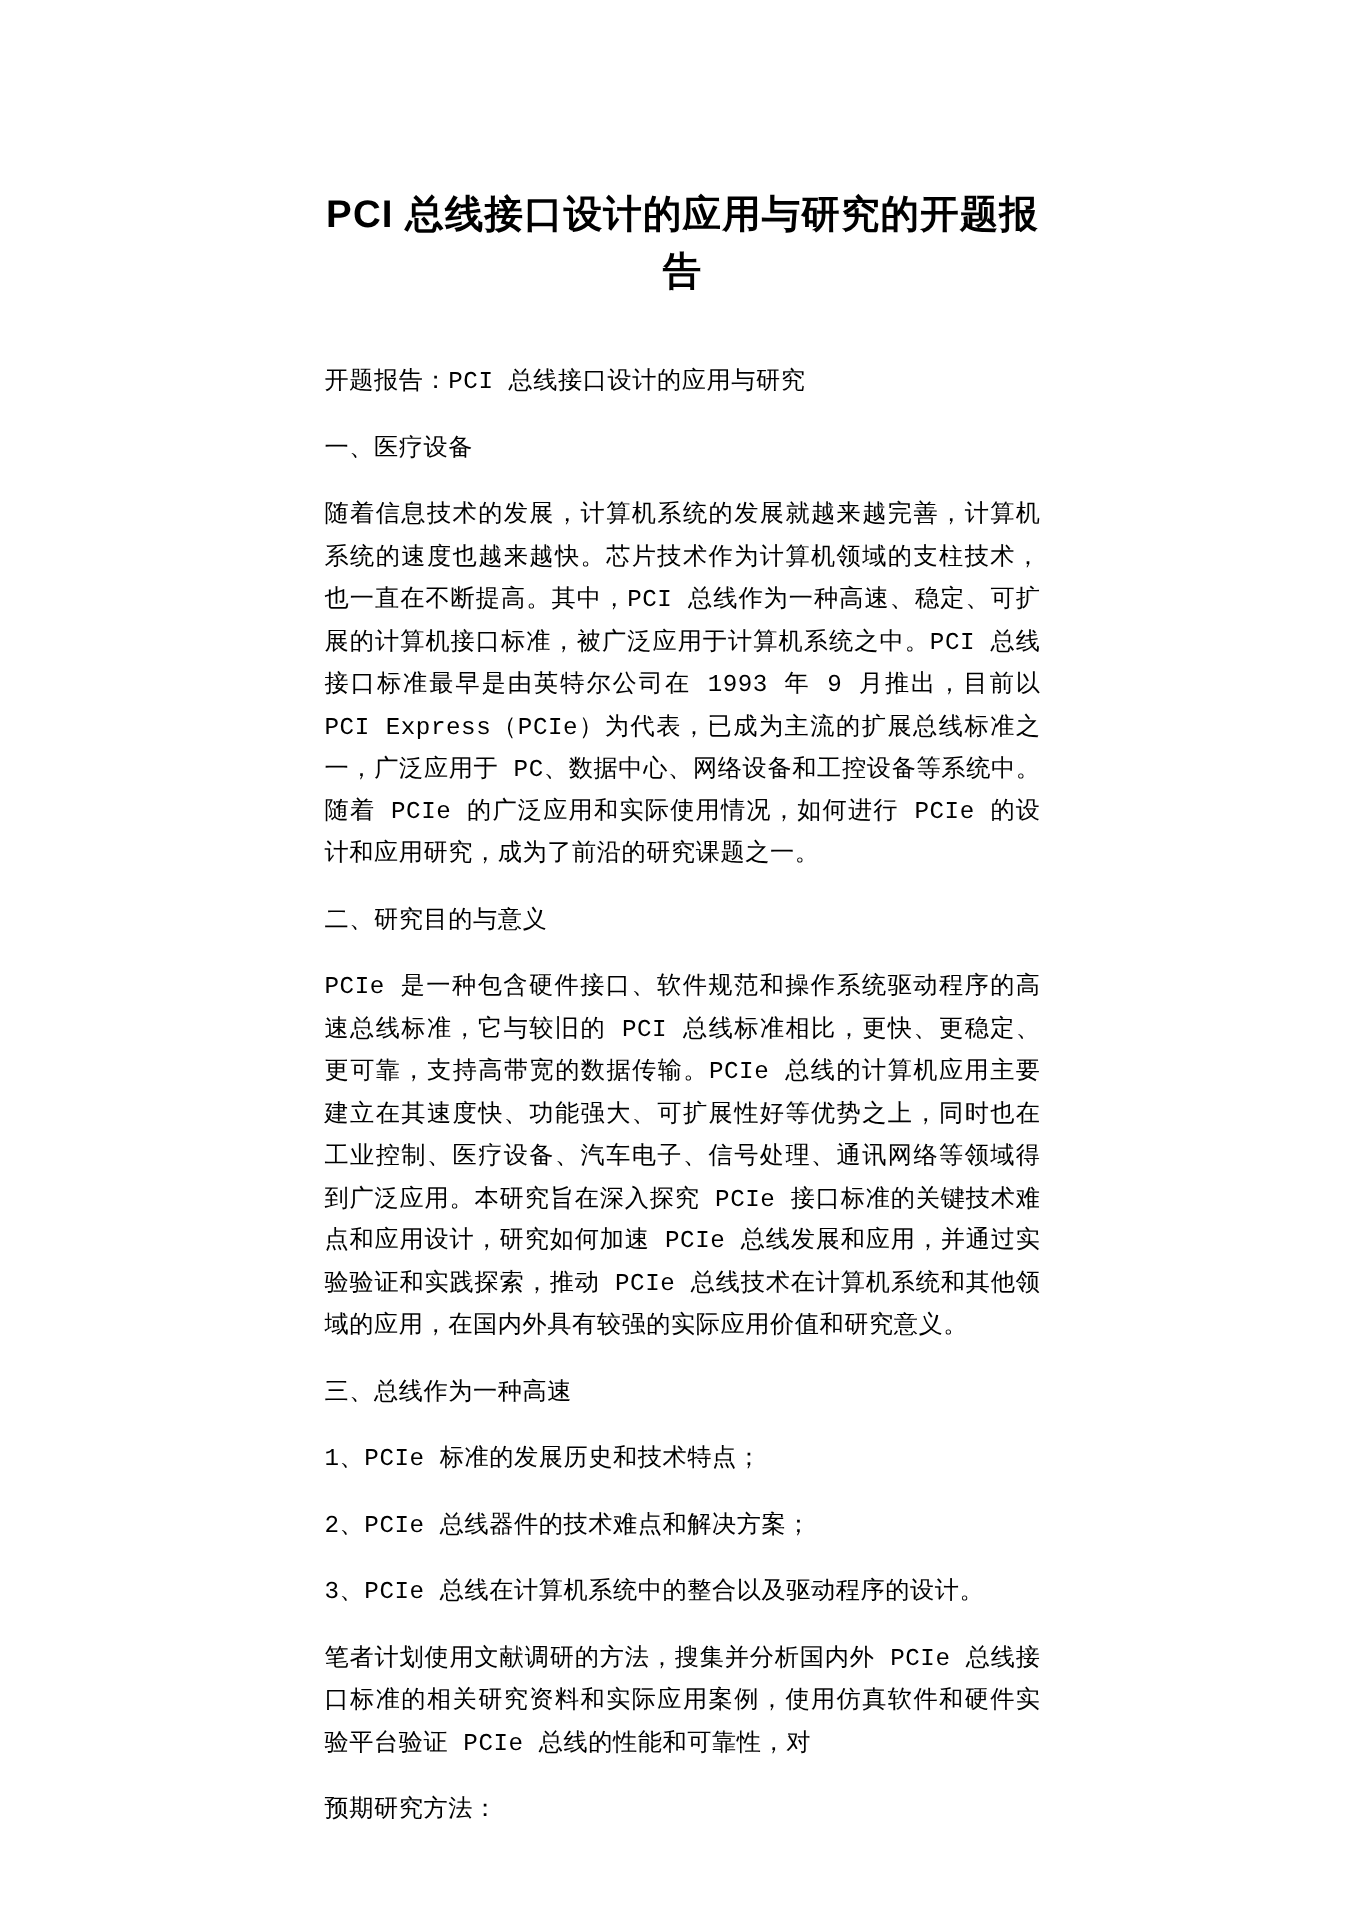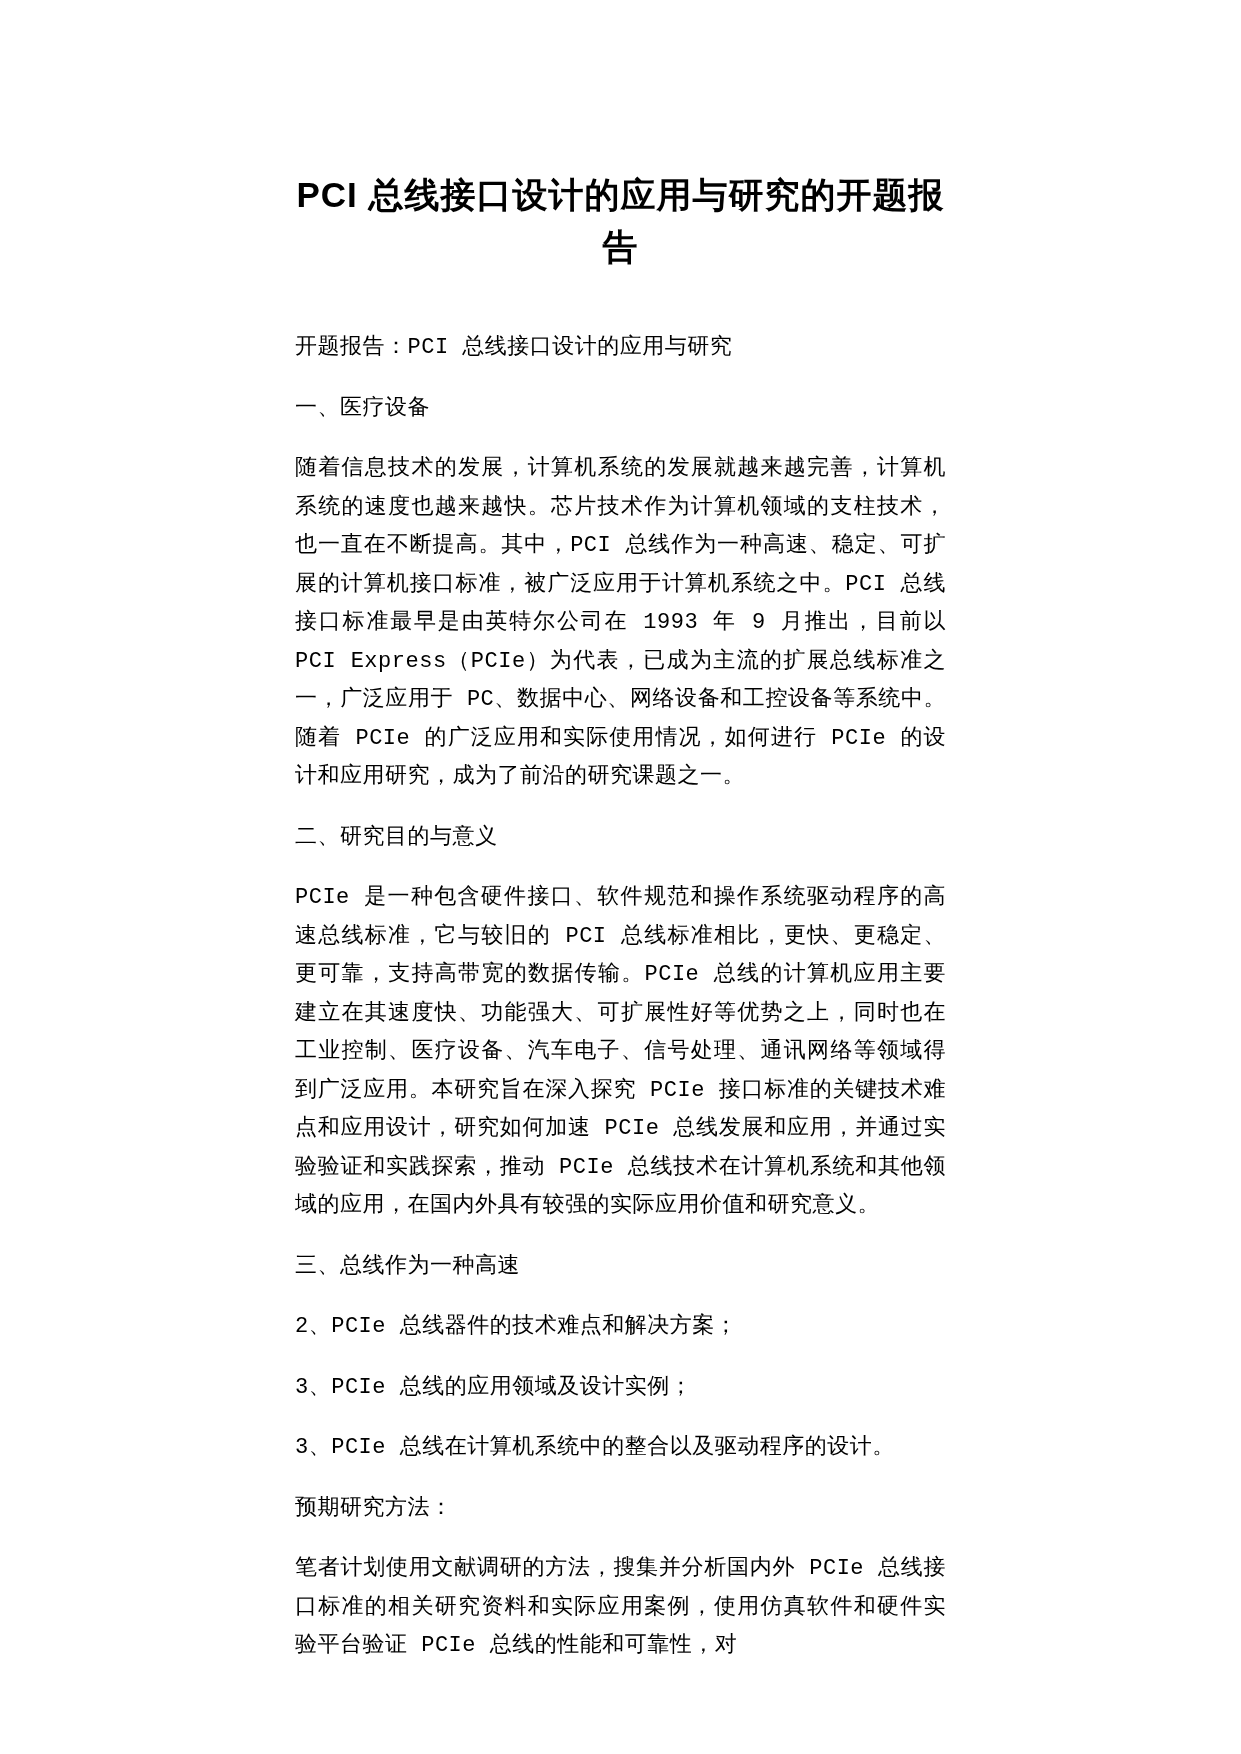--- a/index.html
+++ b/index.html
@@ -47,23 +47,23 @@
 
   <p class="para">随着信息技术的发展，计算机系统的发展就越来越完善，计算机系统的速度也越来越快。芯片技术作为计算机领域的支柱技术，也一直在不断提高。其中，PCI 总线作为一种高速、稳定、可扩展的计算机接口标准，被广泛应用于计算机系统之中。PCI 总线接口标准最早是由英特尔公司在 1993 年 9 月推出，目前以 PCI Express（PCIe）为代表，已成为主流的扩展总线标准之一，广泛应用于 PC、数据中心、网络设备和工控设备等系统中。随着 PCIe 的广泛应用和实际使用情况，如何进行 PCIe 的设计和应用研究，成为了前沿的研究课题之一。</p>
 
   <h2 class="heading">二、研究目的与意义</h2>
 
   <p class="para">PCIe 是一种包含硬件接口、软件规范和操作系统驱动程序的高速总线标准，它与较旧的 PCI 总线标准相比，更快、更稳定、更可靠，支持高带宽的数据传输。PCIe 总线的计算机应用主要建立在其速度快、功能强大、可扩展性好等优势之上，同时也在工业控制、医疗设备、汽车电子、信号处理、通讯网络等领域得到广泛应用。本研究旨在深入探究 PCIe 接口标准的关键技术难点和应用设计，研究如何加速 PCIe 总线发展和应用，并通过实验验证和实践探索，推动 PCIe 总线技术在计算机系统和其他领域的应用，在国内外具有较强的实际应用价值和研究意义。</p>
 
   <h2 class="heading">三、总线作为一种高速</h2>
 
 
+  <p class="para single-line list-item">1、PCIe 标准的发展历史和技术特点；</p>
 
   <p class="para single-line list-item">2、PCIe 总线器件的技术难点和解决方案；</p>
 
-  <p class="para single-line list-item">3、PCIe 总线的应用领域及设计实例；</p>
 
   <p class="para single-line list-item">3、PCIe 总线在计算机系统中的整合以及驱动程序的设计。</p>
 
+  <p class="para">笔者计划使用文献调研的方法，搜集并分析国内外 PCIe 总线接口标准的相关研究资料和实际应用案例，使用仿真软件和硬件实验平台验证 PCIe 总线的性能和可靠性，对</p>
+
   <p class="para single-line">预期研究方法：</p>
-
-  <p class="para">笔者计划使用文献调研的方法，搜集并分析国内外 PCIe 总线接口标准的相关研究资料和实际应用案例，使用仿真软件和硬件实验平台验证 PCIe 总线的性能和可靠性，对</p>
 </main>
 
 </body></html>

